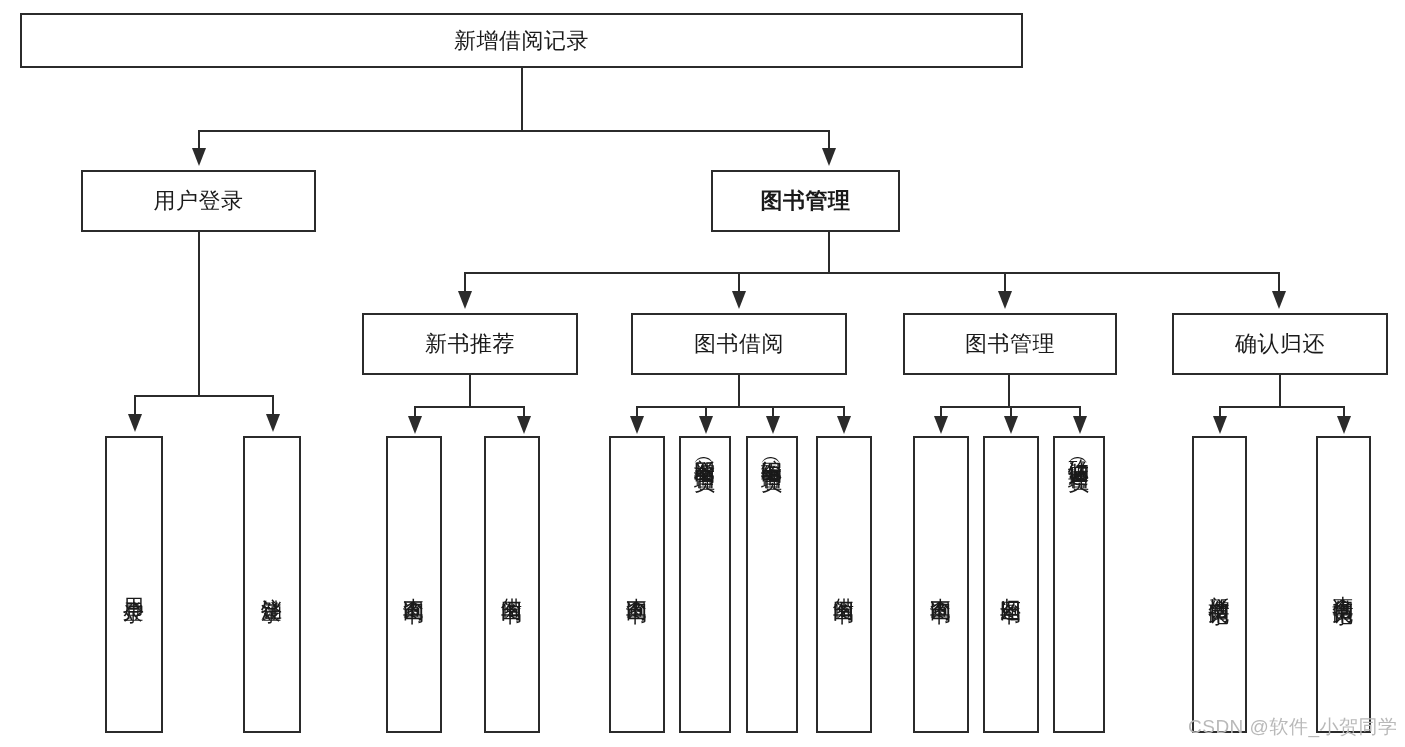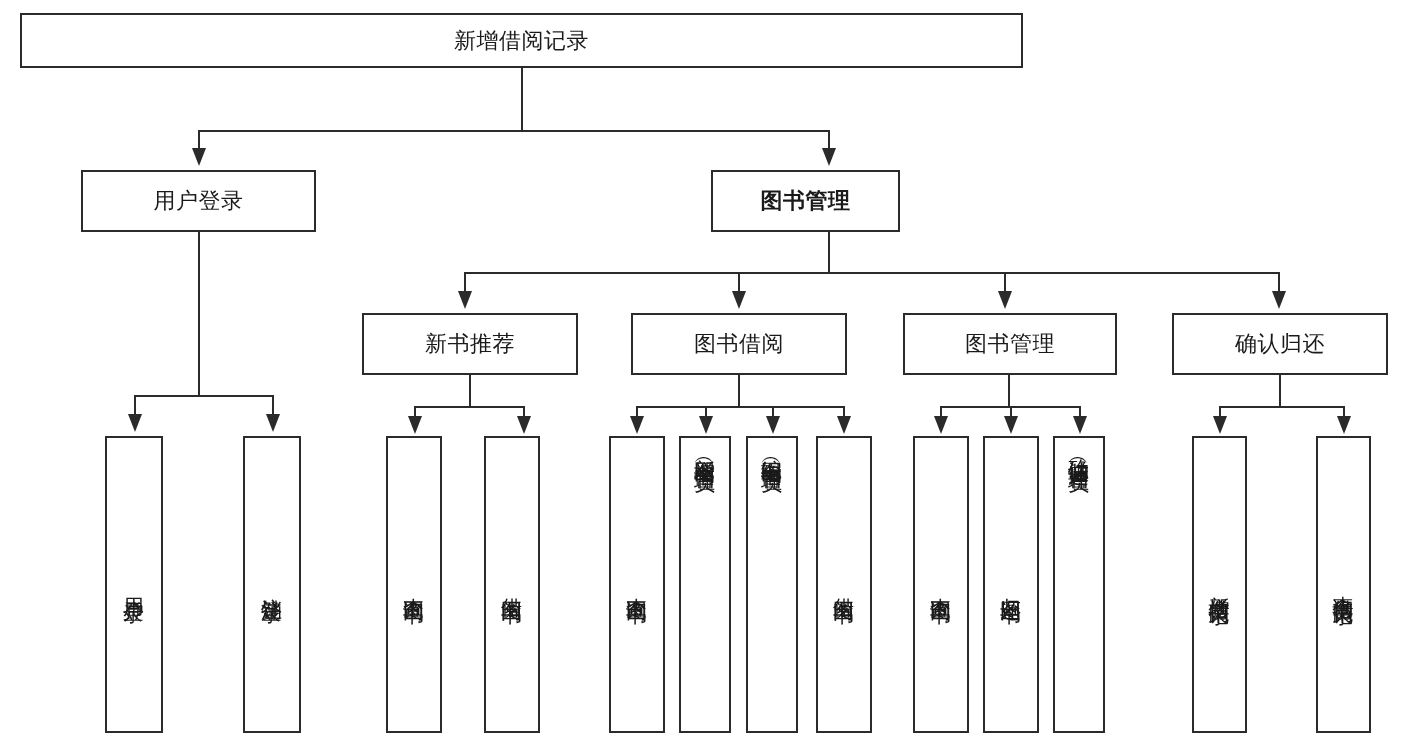--- a/index.html
+++ b/index.html
@@ -212,14 +212,15 @@
     <span class="node-label">确认归还（管理员）</span>
   </div>
 
   <div class="node vertical centered" style="left:1192px; top:436px; width:55px; height:297px;">
     <span class="node-label">新增借阅记录</span>
   </div>
   <div class="node vertical centered" style="left:1316px; top:436px; width:55px; height:297px;">
     <span class="node-label">查询借阅记录</span>
   </div>
 
+  <div class="watermark" style="left:1188px; top:714px;">CSDN @软件_小贺同学</div>
 
 </div>
 
 </body></html>

